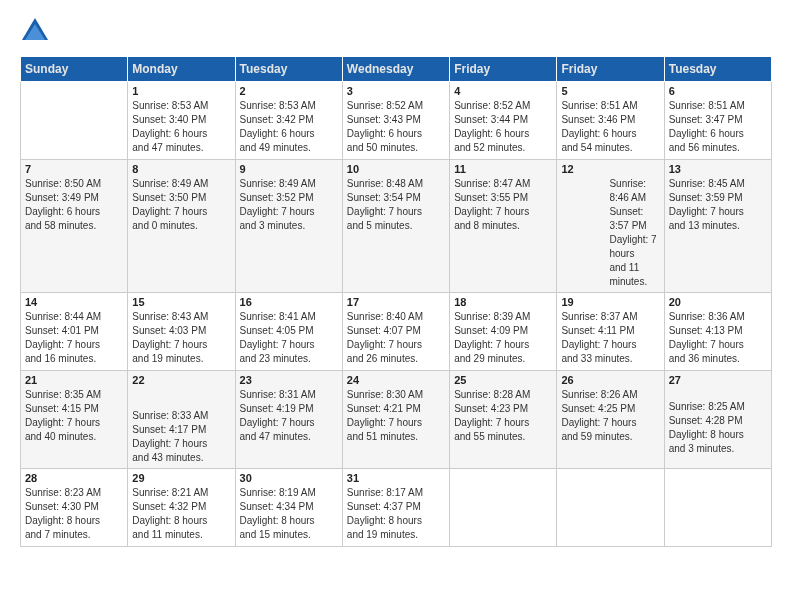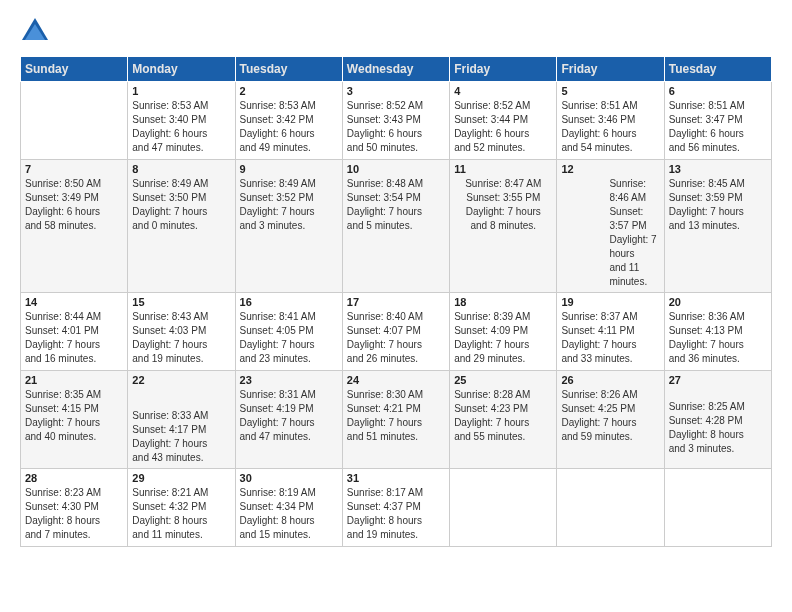--- a/index.html
+++ b/index.html
@@ -203,21 +203,21 @@
           </td>
           <td>
             <span class="day-num">10</span>
             <div class="cell-text" style="white-space: pre-line;">Sunrise: 8:48 AM
 Sunset: 3:54 PM
 Daylight: 7 hours
 and 5 minutes.</div>
           </td>
           <td>
             <span class="day-num">11</span>
-            <div class="cell-text" style="white-space: pre-line; text-align: center;">Sunrise: 8:47 AM
+            <div class="cell-text" style="white-space: pre-line;">Sunrise: 8:47 AM
 Sunset: 3:55 PM
 Daylight: 7 hours
 and 8 minutes.</div>
           </td>
           <td>
             <span class="day-num">12</span>
             <div class="cell-text" style="white-space: pre-line; margin-left: 48px;">Sunrise: 8:46 AM
 Sunset: 3:57 PM
 Daylight: 7 hours
 and 11 minutes.</div>

